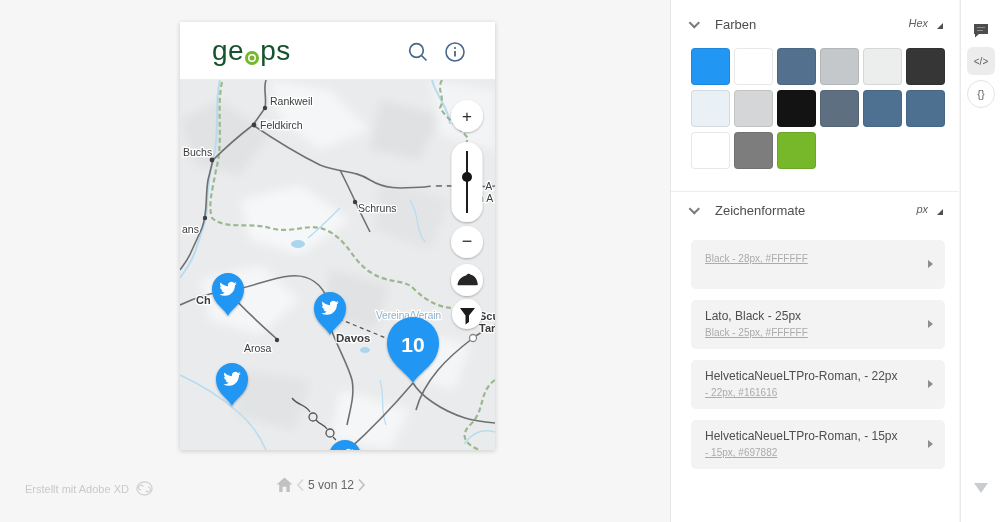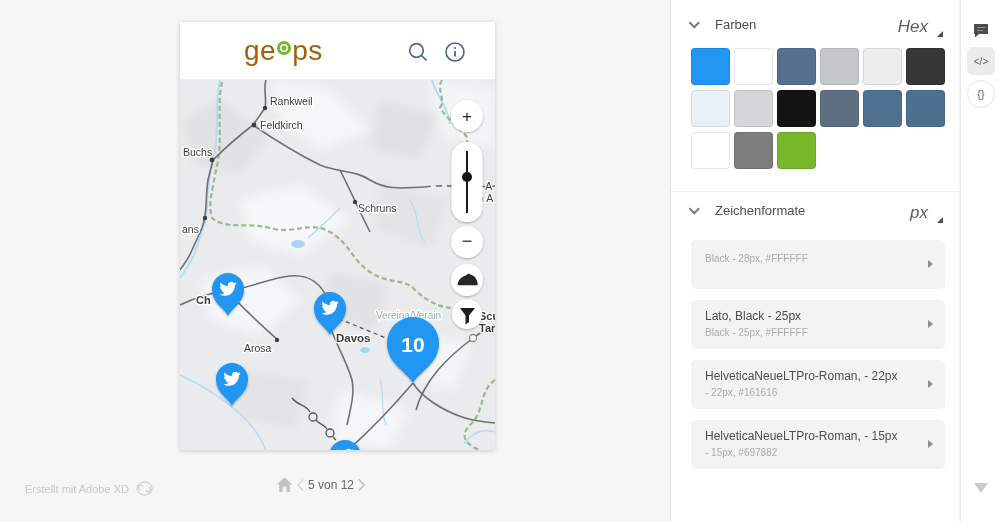--- a/index.html
+++ b/index.html
@@ -3,22 +3,22 @@
 <meta charset="utf-8">
 <style>
   * { margin:0; padding:0; box-sizing:border-box; }
   html,body { width:1000px; height:522px; overflow:hidden; }
   body { position:relative; background:#F6F6F7; font-family:"Liberation Sans", sans-serif; }
 
   
   .artboard { position:absolute; left:180px; top:22px; width:315px; height:428px;
               background:#fff; box-shadow:0 1px 5px rgba(0,0,0,.18); }
   .ab-header { position:relative; height:58px; background:#fff; border-bottom:1px solid #ECECEC; }
-  .brand { position:absolute; left:32px; top:15px; display:flex; align-items:flex-start;
-           color:#a16207; font-size:28px; line-height:28px; letter-spacing:.5px;margin-left:32px; }
+  .brand { position:absolute; left:32px; top:15px; display:flex; align-items:flex-end;
+           color:#14532d; font-size:28px; line-height:28px; letter-spacing:.5px; }
   .brand .ring { width:14px; height:14px; border:3.5px solid #76B82A; border-radius:50%;
                  margin:4px 1px 0 1px; position:relative; }
   .brand .ring::after { content:''; position:absolute; left:50%; top:50%; width:5px; height:5px;
                  background:#76B82A; border-radius:50%; transform:translate(-50%,-50%); }
   .ab-icon { position:absolute; top:19px; width:22px; height:22px; cursor:pointer; }
   .map-wrap { width:315px; height:370px; overflow:hidden; }
 
   
   .credit { position:absolute; left:25px; top:481px; display:flex; align-items:center; gap:7px;
             color:#C7C9CC; font-size:11px; }
@@ -26,31 +26,31 @@
   .pager .label { font-size:12px; color:#666; }
 
   
   .panel { position:absolute; left:670px; top:0; width:289px; height:522px;
            background:#fff; border-left:1px solid #E6E6E6; }
   .sect-head { position:absolute; left:20px; display:flex; align-items:center; gap:16px; }
   .sect-head .chev { width:8px; height:8px; border-left:2px solid #7B7B7B; border-bottom:2px solid #7B7B7B;
            transform:rotate(-45deg) translate(1px,-2px); }
   .sect-title { font-size:13px; color:#4E4E4E; }
   .unit { position:absolute; right:16px; display:flex; align-items:flex-end; gap:9px; }
-  .unit .u-label { font-size:17px; color:#5F5F5F; font-style:italic; }
+  .unit .u-label { font-size:11px; color:#5F5F5F; font-style:italic; }
   .unit .tri { width:0; height:0; border-left:6px solid transparent; border-bottom:6px solid #4F4F4F; }
   .swatches { position:absolute; left:20px; top:48px; display:grid;
               grid-template-columns:repeat(6,39px); grid-auto-rows:37px; gap:5px 4px; }
   .swatch { border-radius:4px; box-shadow:inset 0 0 0 1px rgba(0,0,0,.09); cursor:pointer; }
   .divider { position:absolute; left:0; top:191px; width:288px; height:1px; background:#EDEDED; }
   .type-list { position:absolute; left:20px; top:240px; width:254px; }
   .type-card { position:relative; height:49px; margin-bottom:11px; background:#F3F3F3;
                border-radius:5px; padding:9px 26px 0 14px; cursor:pointer; }
   .tc-name { font-size:12px; color:#4E4E4E; white-space:nowrap; }
-  .tc-details { font-size:10px; color:#ABABAB; margin-top:4px; white-space:nowrap; }
+  .tc-details { font-size:10px; color:#ABABAB; margin-top:4px; white-space:nowrap;text-decoration:underline; }
   .tc-arrow { position:absolute; right:12px; top:20px; width:0; height:0;
               border-top:4px solid transparent; border-bottom:4px solid transparent;
               border-left:5px solid #8E8E8E; }
 
   
   .strip { position:absolute; left:960px; top:0; width:40px; height:522px;
            background:#fff; border-left:1px solid #E9E9E9; }
   .strip-btn { position:absolute; left:6px; width:28px; height:28px; display:flex;
                align-items:center; justify-content:center; cursor:pointer;
                font-size:10px; color:#5F5F5F; border-radius:6px; }

